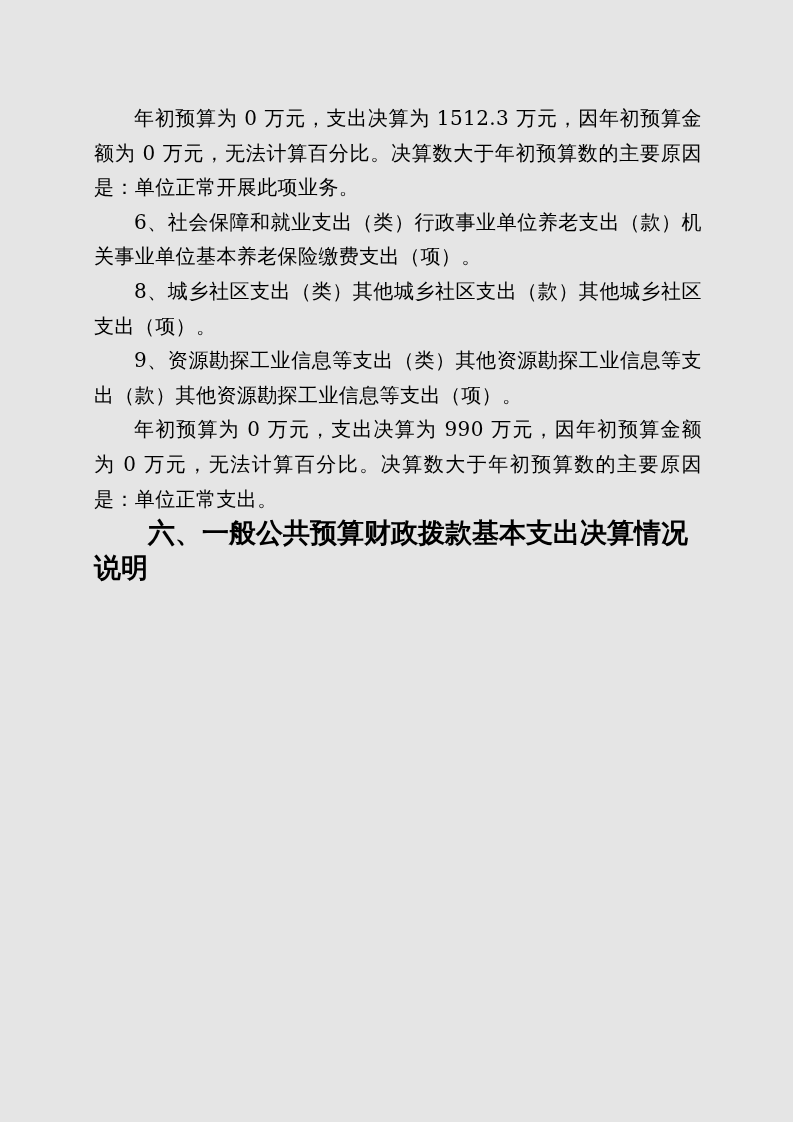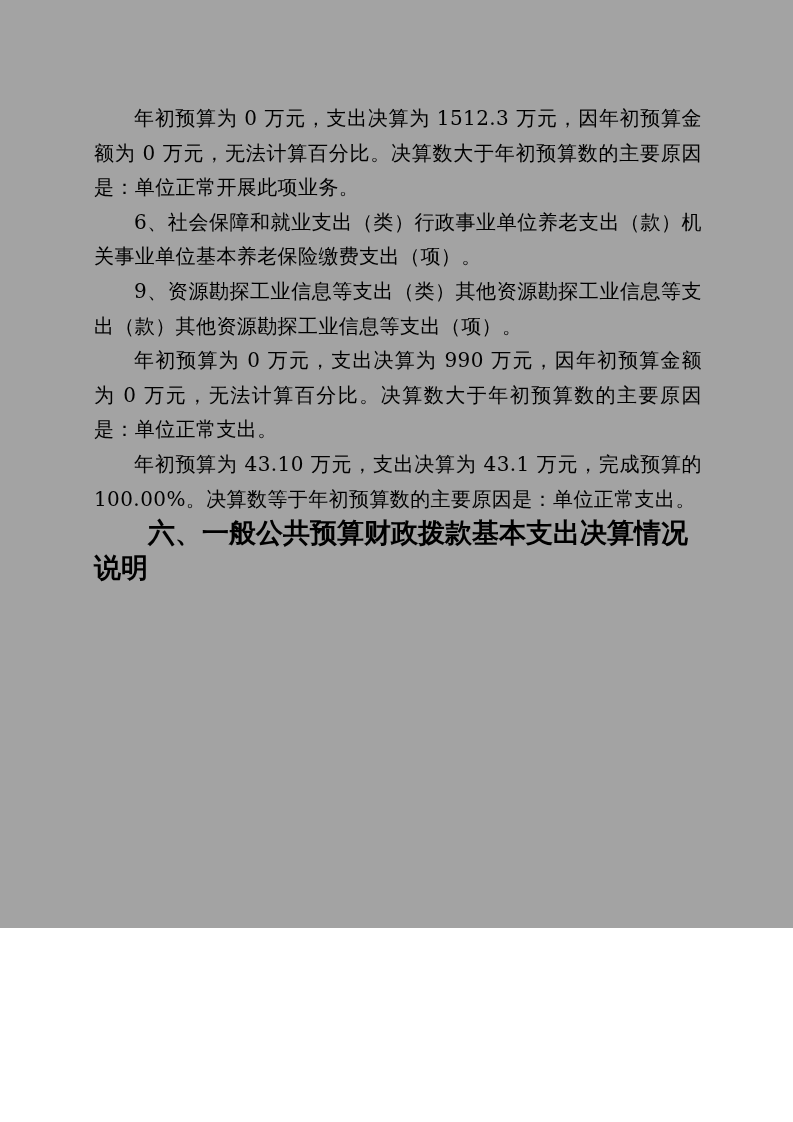--- a/index.html
+++ b/index.html
@@ -3,22 +3,22 @@
 <meta charset="utf-8">
 <style>
   html, body {
     margin: 0;
     padding: 0;
     background: #ffffff;
   }
   .page {
     position: relative;
     width: 793px;
-    height: 928px;
-    background: #a3a3a3;
+    height: 1122px;
+    background: #e5e5e5;
     box-sizing: border-box;
     padding: 101px 91px 0 94px;
     overflow: hidden;
     color: #000000;
   }
   .para {
     margin: 0;
     font-family: "DejaVu Serif", "Liberation Serif", serif;
     font-size: 20px;
     line-height: 34.6px;
@@ -37,17 +37,17 @@
     text-indent: 2em;
     color: #000000;
   }
 </style>
 </head>
 <body>
 
 <div class="page">
   <p class="para">年初预算为 0 万元，支出决算为 1512.3 万元，因年初预算金额为 0 万元，无法计算百分比。决算数大于年初预算数的主要原因是：单位正常开展此项业务。</p>
   <p class="para">6、社会保障和就业支出（类）行政事业单位养老支出（款）机关事业单位基本养老保险缴费支出（项）。</p>
+  <p class="para">8、城乡社区支出（类）其他城乡社区支出（款）其他城乡社区支出（项）。</p>
   <p class="para">9、资源勘探工业信息等支出（类）其他资源勘探工业信息等支出（款）其他资源勘探工业信息等支出（项）。</p>
   <p class="para">年初预算为 0 万元，支出决算为 990 万元，因年初预算金额为 0 万元，无法计算百分比。决算数大于年初预算数的主要原因是：单位正常支出。</p>
-  <p class="para">年初预算为 43.10 万元，支出决算为 43.1 万元，完成预算的 100.00%。决算数等于年初预算数的主要原因是：单位正常支出。</p>
   <p class="heading">六、一般公共预算财政拨款基本支出决算情况说明</p>
 </div>
 
 </body></html>

